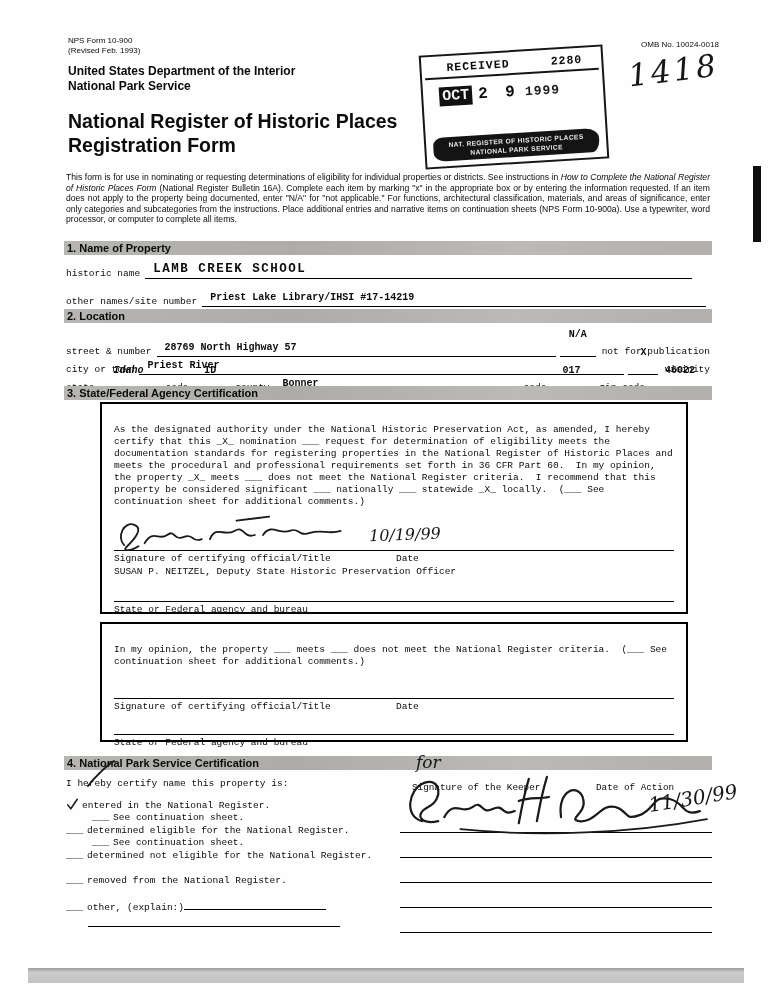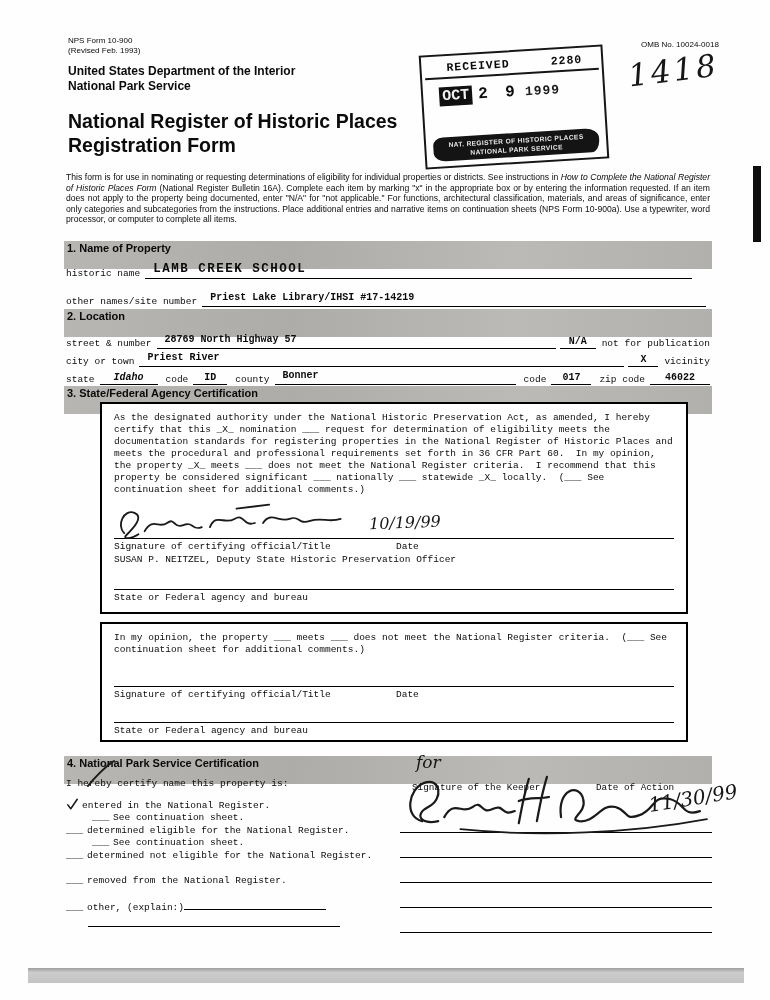--- a/index.html
+++ b/index.html
@@ -2,35 +2,35 @@
 <html><head>
 <meta charset="utf-8">
 <style>
   html,body{margin:0;padding:0;background:#ffffff;}
   .page{position:relative;width:770px;height:1000px;background:#fefefe;overflow:hidden;
         font-family:"Liberation Sans",sans-serif;color:#0b0b0b;}
   .abs{position:absolute;}
   .mono{font-family:"Liberation Mono","DejaVu Sans Mono",monospace;}
   .hand{font-family:"DejaVu Serif",serif;font-style:italic;color:#161616;}
 
-  .section-bar{position:absolute;left:64px;width:648px;height:28px;box-sizing:border-box;
+  .section-bar{position:absolute;left:64px;width:648px;height:14px;box-sizing:border-box;
         background:linear-gradient(90deg,#b8b6b3,#aeaca9 35%,#bcbab7 70%,#b2b0ad);
         font-weight:700;font-size:11px;line-height:14px;padding-left:3px;color:#0a0a0a;}
 
   .row{position:absolute;left:66px;display:flex;align-items:flex-end;}
   .lbl{font-size:9.5px;margin-right:5px;white-space:nowrap;}
   .fill{flex:1;border-bottom:1.2px solid #000;padding:0 0 1px 8px;white-space:nowrap;}
   .valtext{font-weight:700;font-size:10px;}
   .ul-short{border-bottom:1.2px solid #000;text-align:center;font-weight:700;font-size:10px;
-        padding-bottom:1px;white-space:nowrap;}
+        padding-bottom:16px;white-space:nowrap;}
 
   .intro{left:66px;top:172px;width:644px;font-size:8.6px;line-height:10.6px;text-align:justify;}
 
   .box{position:absolute;left:100px;width:588px;border:2px solid #000;box-sizing:border-box;
-        padding:8px 12px;background:#fff;}
+        padding:20px 12px;background:#fff;}
   .boxp{font-size:9.5px;line-height:12px;white-space:pre-wrap;}
   .sigarea{position:relative;height:42px;}
   .sig-svg{position:absolute;left:0;bottom:-6px;}
   .sigdate{position:absolute;left:255px;bottom:6px;font-size:16px;transform:rotate(-2deg);}
   .sigline{border-top:1.2px solid #000;display:flex;font-size:9.5px;padding-top:2px;}
   .sigline .w1{width:282px;}
   .officialname{font-size:9.5px;margin-top:2px;}
   .agencyline{border-top:1.2px solid #000;font-size:9.5px;padding-top:2px;}
 
   .opt{font-size:9.5px;line-height:12.4px;white-space:nowrap;}

